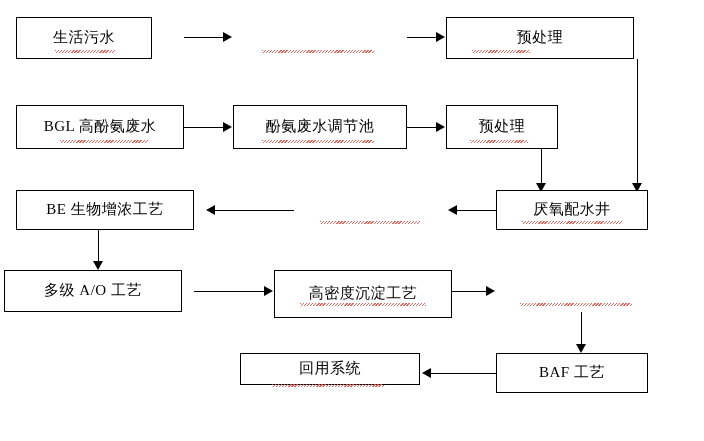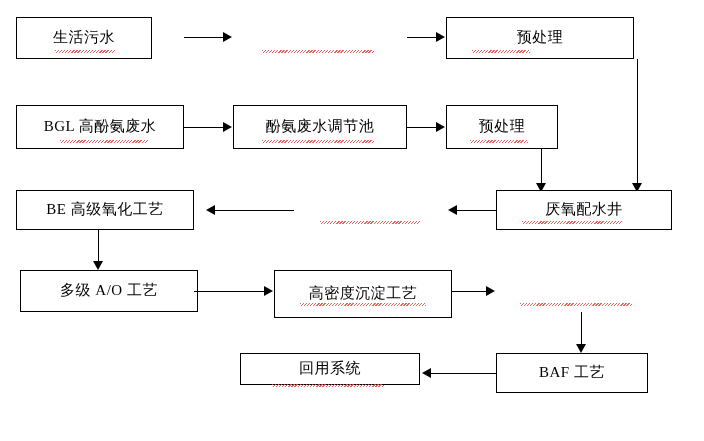--- a/index.html
+++ b/index.html
@@ -130,40 +130,40 @@
   <div class="hline" style="left:184px; top:127px; width:40px;"></div>
   <div class="arrow-r" style="left:223px; top:122px;"></div>
 
   <div class="hline" style="left:407px; top:127px; width:30px;"></div>
   <div class="arrow-r" style="left:436px; top:122px;"></div>
 
   <div class="vline" style="left:541px; top:149px; height:40px;"></div>
   <div class="arrow-d" style="left:536px; top:183px;"></div>
 
   <div class="node" style="left:16px; top:190px; width:178px; height:40px;">
-    <span>BE 高级氧化工艺</span>
+    <span>BE 生物增浓工艺</span>
   </div>
 
   <div class="squiggle" style="left:320px; top:221px; width:100px;"></div>
 
-  <div class="node" style="left:496px; top:190px; width:176px; height:40px;">
+  <div class="node" style="left:496px; top:190px; width:152px; height:40px;">
     <span>厌氧配水井</span>
   </div>
   <div class="squiggle" style="left:522px; top:221px; width:100px;"></div>
 
   <div class="hline" style="left:457px; top:210px; width:39px;"></div>
   <div class="arrow-l" style="left:448px; top:205px;"></div>
 
   <div class="hline" style="left:215px; top:210px; width:79px;"></div>
   <div class="arrow-l" style="left:206px; top:205px;"></div>
 
   <div class="vline" style="left:98px; top:230px; height:37px;"></div>
   <div class="arrow-d" style="left:93px; top:261px;"></div>
 
-  <div class="node" style="left:20px; top:270px; width:178px; height:42px;">
+  <div class="node" style="left:4px; top:270px; width:178px; height:42px;">
     <span>多级 A/O 工艺</span>
   </div>
 
   <div class="node" style="left:274px; top:270px; width:178px; height:48px;">
     <span>高密度沉淀工艺</span>
   </div>
   <div class="squiggle" style="left:300px; top:303px; width:126px;"></div>
 
   <div class="squiggle" style="left:520px; top:303px; width:112px;"></div>
 

